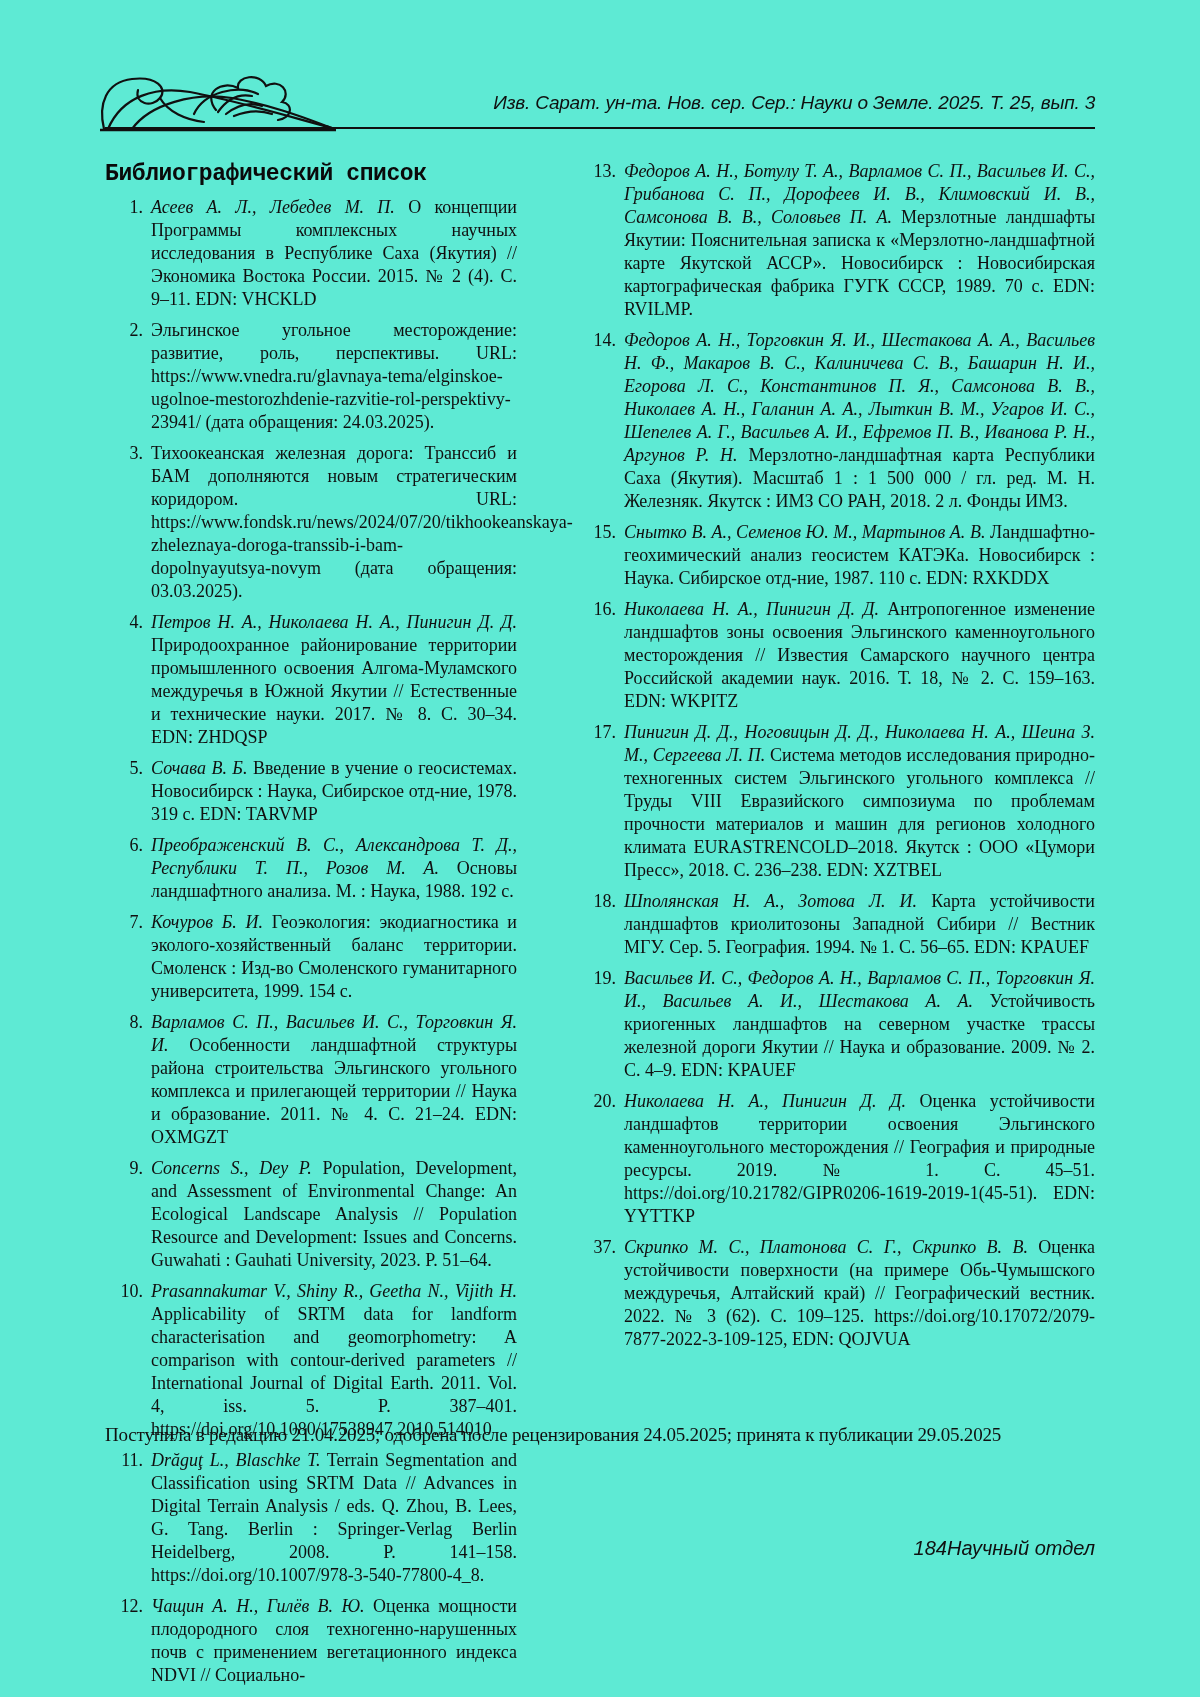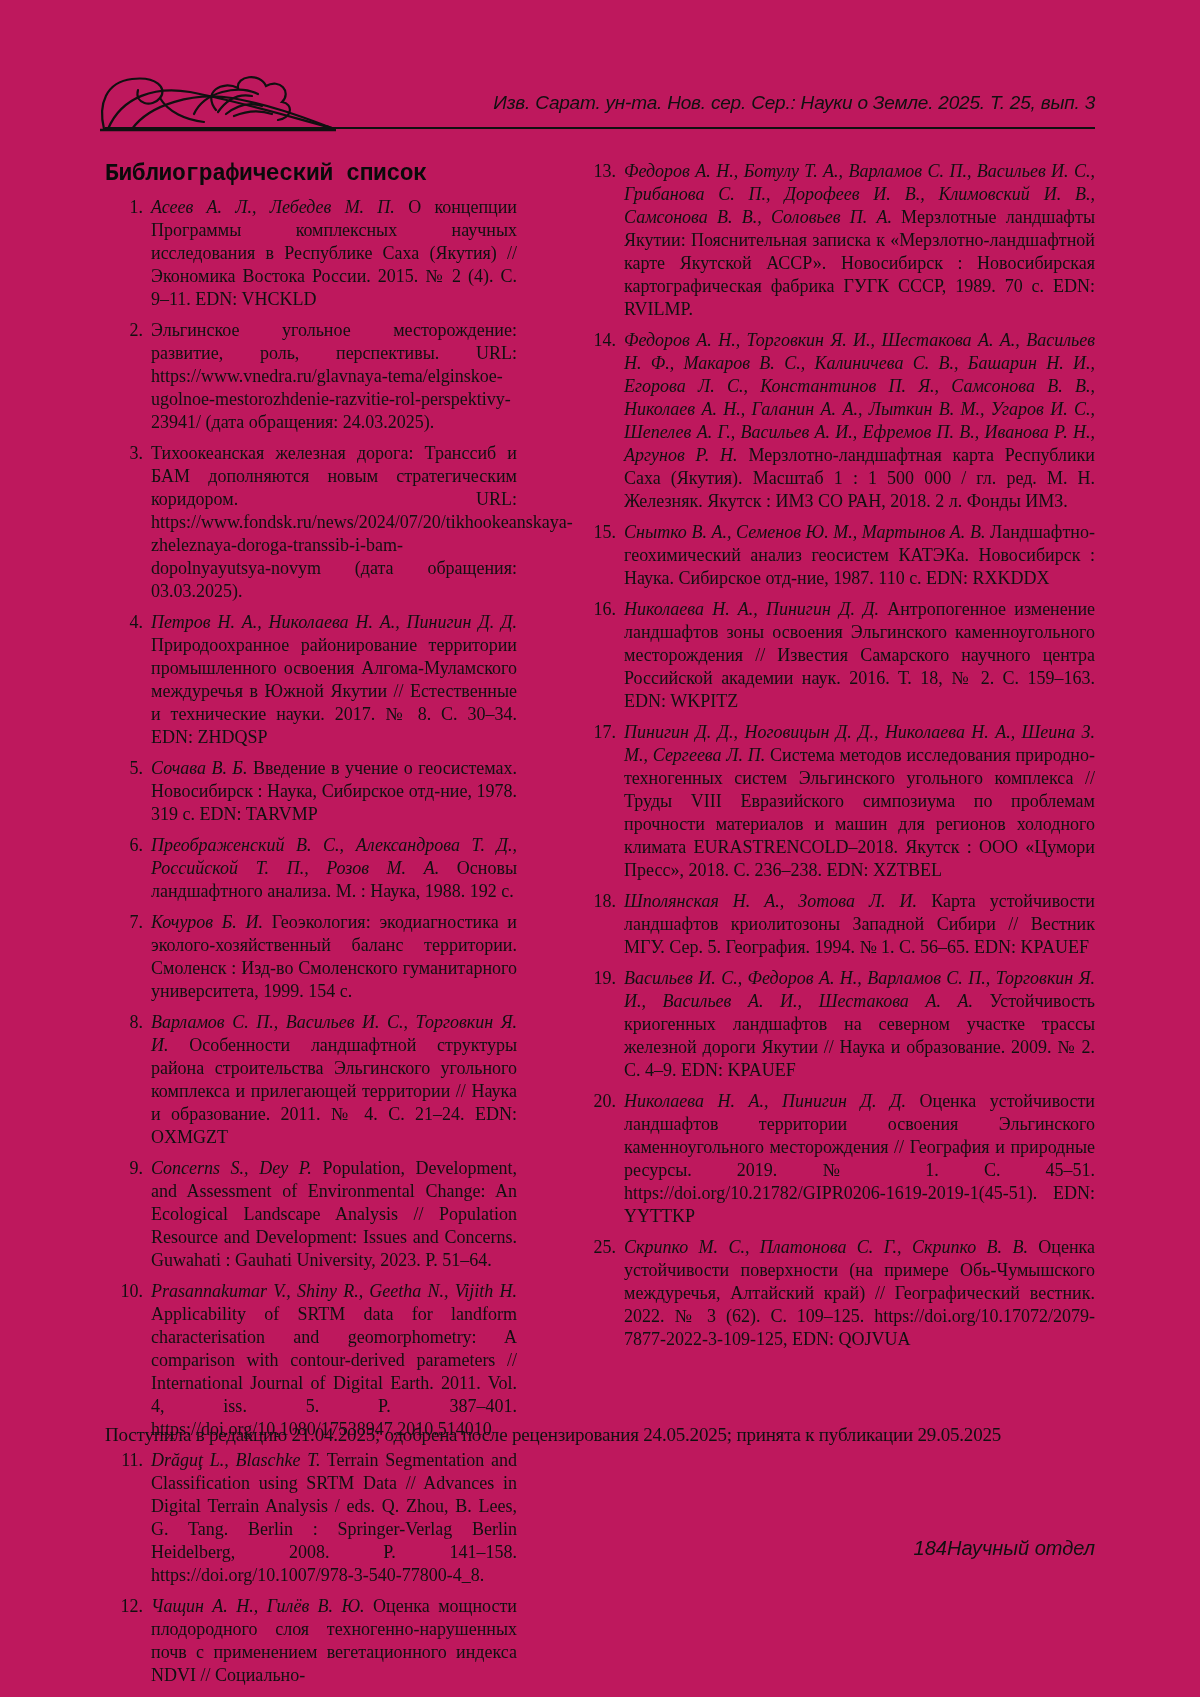--- a/index.html
+++ b/index.html
@@ -1,21 +1,21 @@
 <!DOCTYPE html>
 <html lang="ru"><head>
 <meta charset="utf-8">
 <style>
   html, body { margin: 0; padding: 0; background: #ffffff; }
   .page {
     position: relative;
     width: 1200px;
     height: 1697px;
     margin: 0 auto;
-    background: #be185d;
+    background: #5eead4;
     color: #101010;
     font-family: "Liberation Serif", serif;
     overflow: hidden;
   }
   
   .ornament { position: absolute; left: 98px; top: 70px; }
   .journal-line {
     position: absolute;
     left: 360px; right: 105px; top: 92px;
     text-align: right;
@@ -118,21 +118,21 @@
       <div class="ref">
     <span class="ref-num">3.</span><span class="ref-authors"></span><span class="ref-text">Тихоокеанская железная дорога: Транссиб и БАМ дополняются новым стратегическим коридором. URL: https://www.fondsk.ru/news/2024/07/20/tikhookeanskaya-zheleznaya-doroga-transsib-i-bam-dopolnyayutsya-novym (дата обращения: 03.03.2025).</span>
   </div>
       <div class="ref">
     <span class="ref-num">4.</span><span class="ref-authors">Петров Н. А., Николаева Н. А., Пинигин Д. Д.</span><span class="ref-text"> Природоохранное районирование территории промышленного освоения Алгома-Муламского междуречья в Южной Якутии // Естественные и технические науки. 2017. № 8. С. 30–34. EDN: ZHDQSP</span>
   </div>
       <div class="ref">
     <span class="ref-num">5.</span><span class="ref-authors">Сочава В. Б.</span><span class="ref-text"> Введение в учение о геосистемах. Новосибирск : Наука, Сибирское отд-ние, 1978. 319 с. EDN: TARVMP</span>
   </div>
       <div class="ref">
-    <span class="ref-num">6.</span><span class="ref-authors">Преображенский В. С., Александрова Т. Д., Российской Т. П., Розов М. А.</span><span class="ref-text"> Основы ландшафтного анализа. М. : Наука, 1988. 192 с.</span>
+    <span class="ref-num">6.</span><span class="ref-authors">Преображенский В. С., Александрова Т. Д., Республики Т. П., Розов М. А.</span><span class="ref-text"> Основы ландшафтного анализа. М. : Наука, 1988. 192 с.</span>
   </div>
       <div class="ref">
     <span class="ref-num">7.</span><span class="ref-authors">Кочуров Б. И.</span><span class="ref-text"> Геоэкология: экодиагностика и эколого-хозяйственный баланс территории. Смоленск : Изд-во Смоленского гуманитарного университета, 1999. 154 с.</span>
   </div>
       <div class="ref">
     <span class="ref-num">8.</span><span class="ref-authors">Варламов С. П., Васильев И. С., Торговкин Я. И.</span><span class="ref-text"> Особенности ландшафтной структуры района строительства Эльгинского угольного комплекса и прилегающей территории // Наука и образование. 2011. № 4. С. 21–24. EDN: OXMGZT</span>
   </div>
       <div class="ref">
     <span class="ref-num">9.</span><span class="ref-authors">Concerns S., Dey P.</span><span class="ref-text"> Population, Development, and Assessment of Environmental Change: An Ecological Landscape Analysis // Population Resource and Development: Issues and Concerns. Guwahati : Gauhati University, 2023. P. 51–64.</span>
   </div>
@@ -165,21 +165,21 @@
       <div class="ref">
     <span class="ref-num">18.</span><span class="ref-authors">Шполянская Н. А., Зотова Л. И.</span><span class="ref-text"> Карта устойчивости ландшафтов криолитозоны Западной Сибири // Вестник МГУ. Сер. 5. География. 1994. № 1. С. 56–65. EDN: KPAUEF</span>
   </div>
       <div class="ref">
     <span class="ref-num">19.</span><span class="ref-authors">Васильев И. С., Федоров А. Н., Варламов С. П., Торговкин Я. И., Васильев А. И., Шестакова А. А.</span><span class="ref-text"> Устойчивость криогенных ландшафтов на северном участке трассы железной дороги Якутии // Наука и образование. 2009. № 2. С. 4–9. EDN: KPAUEF</span>
   </div>
       <div class="ref">
     <span class="ref-num">20.</span><span class="ref-authors">Николаева Н. А., Пинигин Д. Д.</span><span class="ref-text"> Оценка устойчивости ландшафтов территории освоения Эльгинского каменноугольного месторождения // География и природные ресурсы. 2019. № 1. С. 45–51. https://doi.org/10.21782/GIPR0206-1619-2019-1(45-51). EDN: YYTTKP</span>
   </div>
       <div class="ref">
-    <span class="ref-num">25.</span><span class="ref-authors">Скрипко М. С., Платонова С. Г., Скрипко В. В.</span><span class="ref-text"> Оценка устойчивости поверхности (на примере Обь-Чумышского междуречья, Алтайский край) // Географический вестник. 2022. № 3 (62). С. 109–125. https://doi.org/10.17072/2079-7877-2022-3-109-125, EDN: QOJVUA</span>
+    <span class="ref-num">37.</span><span class="ref-authors">Скрипко М. С., Платонова С. Г., Скрипко В. В.</span><span class="ref-text"> Оценка устойчивости поверхности (на примере Обь-Чумышского междуречья, Алтайский край) // Географический вестник. 2022. № 3 (62). С. 109–125. https://doi.org/10.17072/2079-7877-2022-3-109-125, EDN: QOJVUA</span>
   </div>
     </div>
 
   <div class="submitted">
     <div>Поступила в редакцию 21.04.2025; одобрена после рецензирования 24.05.2025; принята к публикации 29.05.2025</div>
   </div>
 
   <div class="page-footer">
     <span>184</span>
     <span>Научный отдел</span>

